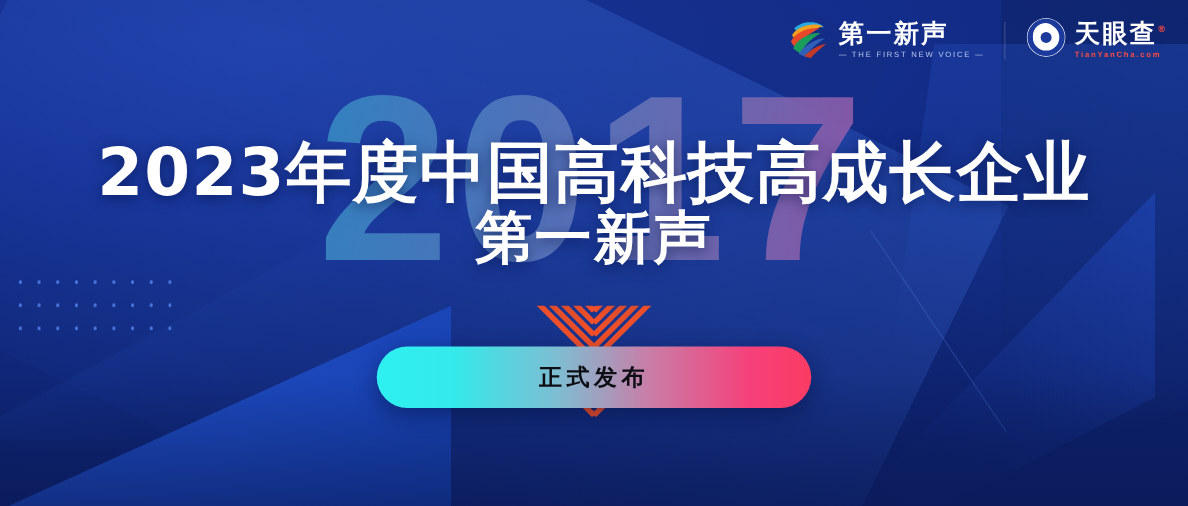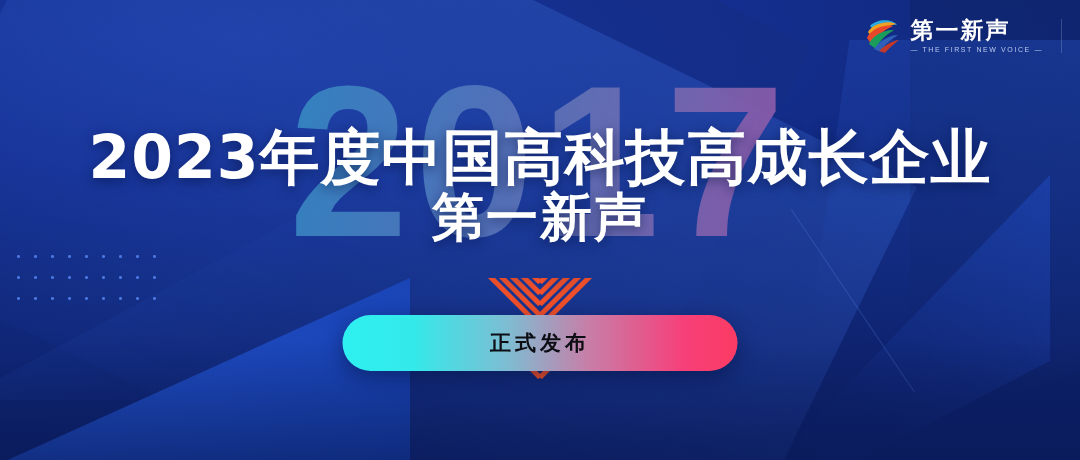--- a/index.html
+++ b/index.html
@@ -237,16 +237,33 @@
         </svg>
       </span>
       <span class="logo-txt">
         <span class="logo-cn">第一新声</span>
         <span class="logo-en">— THE FIRST NEW VOICE —</span>
       </span>
     </div>
 
     <div class="divider"></div>
 
+    <div class="logo">
+      <span class="logo-mark">
+        <svg width="38" height="38" viewBox="0 0 38 38">
+          <circle cx="19" cy="19" r="17" fill="#ffffff"></circle>
+          <circle cx="19" cy="19" r="17" fill="none" stroke="#ffffff" stroke-width="1"></circle>
+          <path d="M19 2 A17 17 0 0 0 2 19 A17 17 0 0 0 19 36 A17 17 0 0 0 36 19 A17 17 0 0 0 19 2 Z
+                   M19 7 A12 12 0 0 1 31 19 A12 12 0 0 1 19 31 A12 12 0 0 1 7 19 A12 12 0 0 1 19 7 Z" fill="#1b3a9c"></path>
+          <path d="M19 6 C12 6 7 11 7 18 C7 24 11 29 17 31 C12 27 11 22 13 17 C15 12 21 9 27 11 C25 8 22 6 19 6 Z" fill="#ffffff"></path>
+          <path d="M28 13 C31 17 31 23 27 27 C23 31 17 31 14 29 C20 30 25 27 27 22 C28 19 28 16 28 13 Z" fill="#ffffff"></path>
+          <circle cx="19" cy="19" r="5" fill="#1b3a9c"></circle>
+        </svg>
+      </span>
+      <span class="logo-txt">
+        <span class="logo-cn"><span>天眼查</span><span class="tm">®</span></span>
+        <span class="logo-en logo-en-red">TianYanCha.com</span>
+      </span>
+    </div>
 
   </div>
 
 </div>
 
 </body></html>

